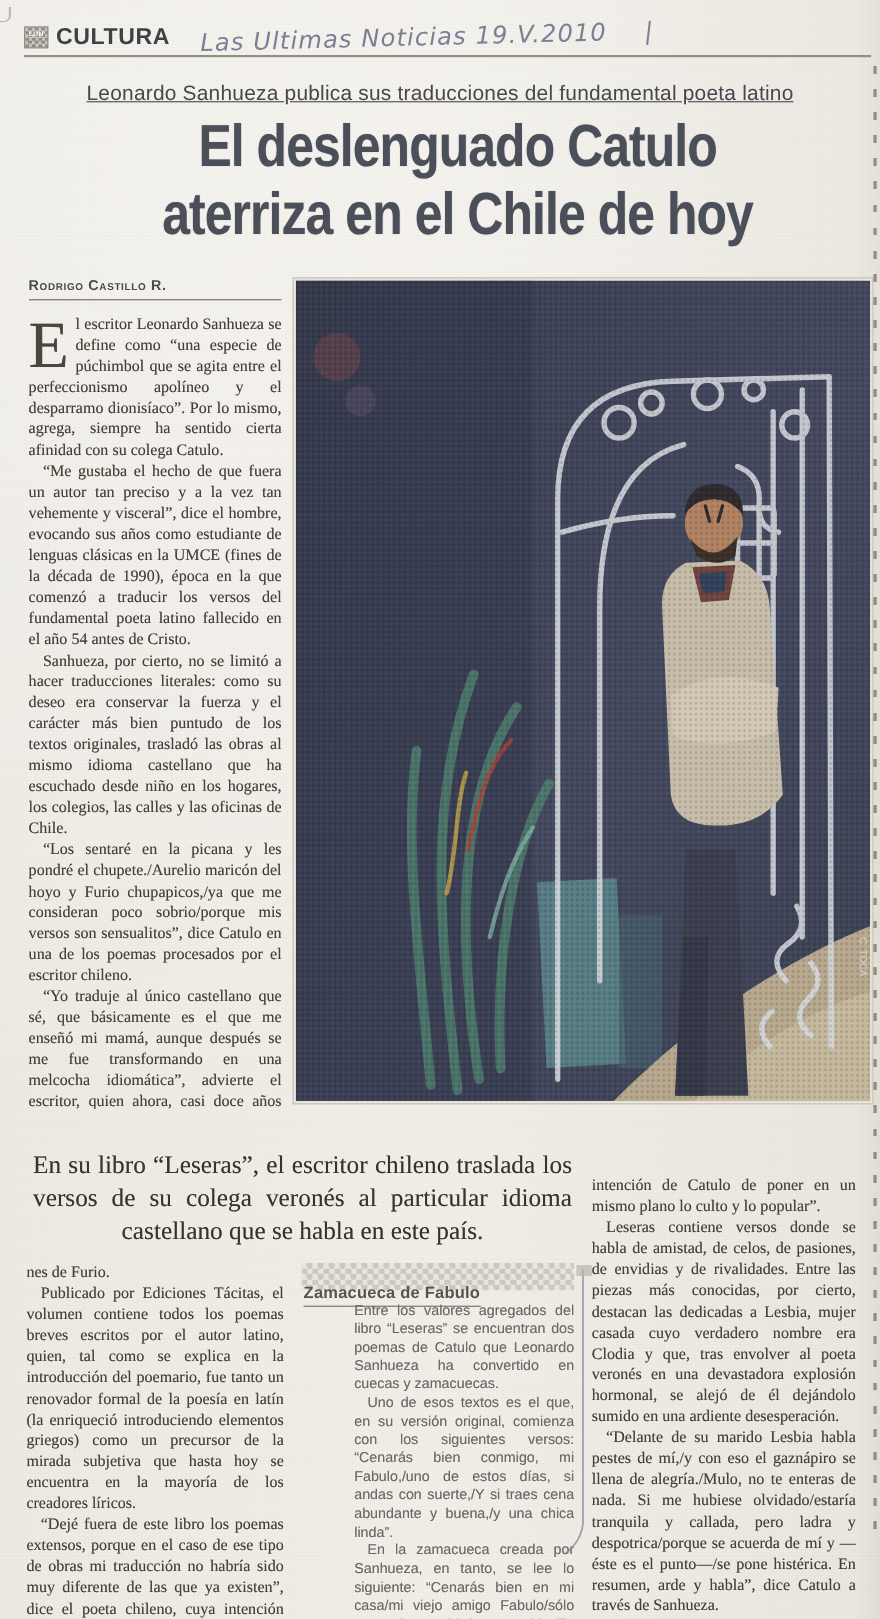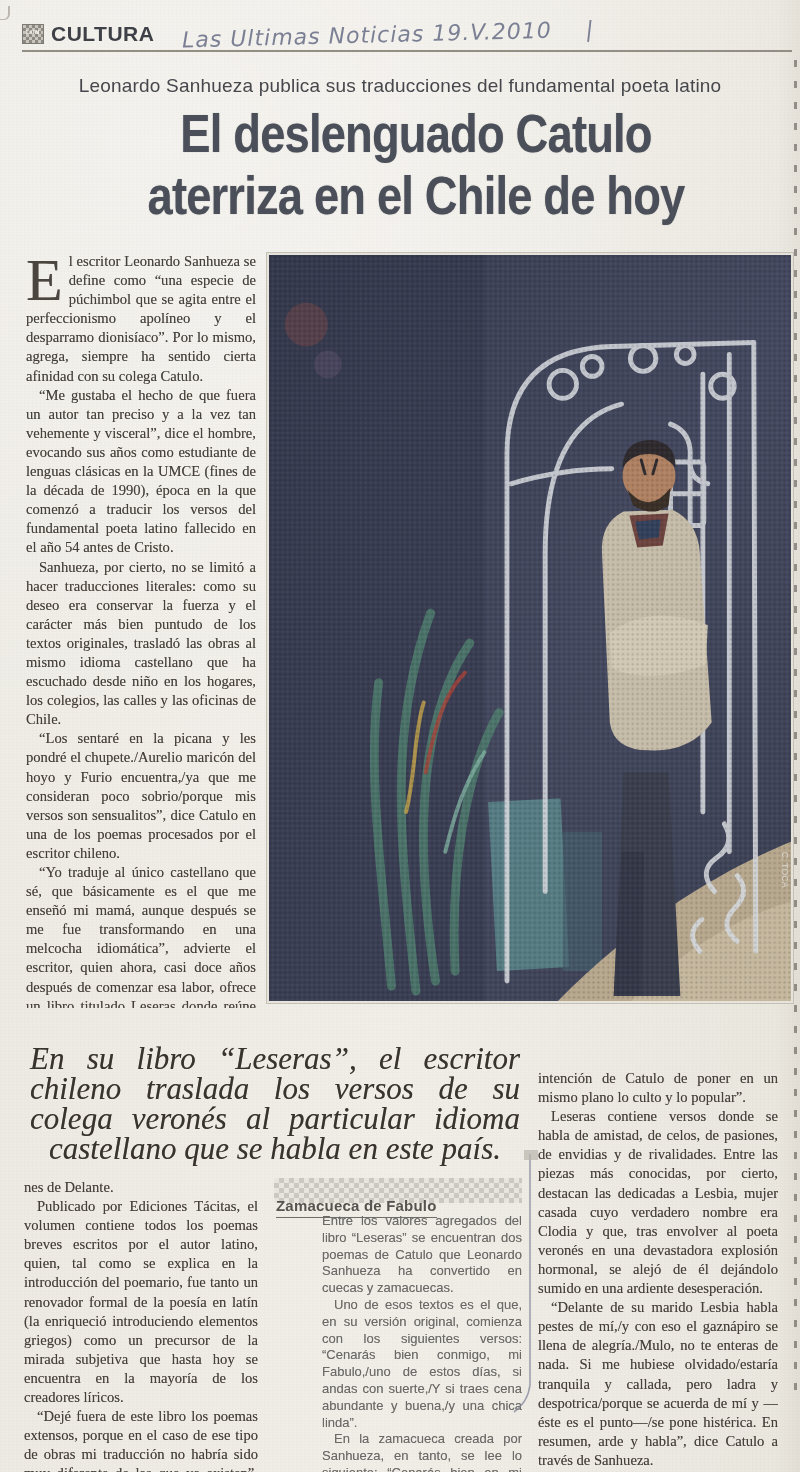--- a/index.html
+++ b/index.html
@@ -24,21 +24,21 @@
   .logo { width:22px; height:20px; margin-right:7px; background:
       repeating-conic-gradient(#8d8a84 0 25%, #c9c6bf 0 50%) 0 0/6px 6px; border:1px solid #7d7a74;
       color:#fffdf8; font:bold 6px/8px "Liberation Sans", sans-serif; text-align:center; padding-top:3px; letter-spacing:.5px;}
   .brand { font:bold 21px/22px "Liberation Sans", sans-serif; color:#3d4046; letter-spacing:.5px; }
   .handwrite { margin-left:28px; font-family:"DejaVu Sans", sans-serif; font-style:italic;
     font-size:22px; color:#7b8095; transform:rotate(-1.5deg); letter-spacing:1px; white-space:nowrap; }
   .handwrite .tick { display:inline-block; margin-left:26px; transform:rotate(8deg); }
 
   
   .kicker { position:absolute; top:74px; left:0; width:100%; text-align:center;
-    font:19px/24px "Liberation Sans", sans-serif; color:#45474c; letter-spacing:.2px; }
+    font:19px/24px "Liberation Sans", sans-serif; color:#45474c; letter-spacing:.2px;text-decoration:underline; }
   .headline { position:absolute; top:102px; left:16px; width:100%; text-align:center;
     font-family:"Liberation Sans", sans-serif; font-weight:bold; color:#4a4f59; }
   .headline .hline { display:block; font-size:54px; line-height:62px; letter-spacing:-1px;
     transform:scaleX(.84); transform-origin:center; text-shadow:0 0 1px rgba(74,79,89,.5); }
 
   
   .top-section { position:absolute; top:252px; left:26px; right:6px; height:756px; display:flex; gap:10px; }
   .colA { width:230px; height:100%; overflow:hidden; }
   .byline { font:bold 13px/16px "Liberation Sans", sans-serif; font-variant:small-caps;
     color:#4c4a46; letter-spacing:.6px; border-bottom:1.5px solid #6b675f; padding-bottom:4px; margin-bottom:13px; }
@@ -51,23 +51,23 @@
   
   .photo-wrap { flex:1; height:752px; background:#e7e4dc; border:1px solid #c5c1b8; padding:2px; }
   .photo { width:100%; height:100%; display:block; }
 
   .caption { position:absolute; top:1012px; left:266px; right:30px;
     font:11.5px/14px "Liberation Sans", sans-serif; color:#83817c; }
 
   
   .bottom-section { position:absolute; top:1040px; left:24px; right:8px; bottom:0; display:flex; gap:16px; }
   .left-group { width:498px; display:flex; flex-direction:column; }
-  .pullquote { padding:4px 2px 0 6px; font-family:"Liberation Serif", serif; font-size:31px;
+  .pullquote { padding:4px 2px 0 6px; font-family:"Liberation Serif", serif; font-size:23px;
     line-height:30px; color:#37332e; text-align:justify; text-align-last:center;
-    text-shadow:0 0 .5px rgba(70,62,52,.5);font-style:italic; }
+    text-shadow:0 0 .5px rgba(70,62,52,.5); }
   .cols-row { display:flex; gap:16px; margin-top:14px; flex:1; }
   .colB { width:234px; overflow:hidden; }
   .colC { flex:1; overflow:hidden; }
   .colD { width:240px; overflow:hidden; padding-top:2px;margin-top:27px; }
 
   
   .box-head { position:relative; height:25px; margin-bottom:10px;
     background:repeating-conic-gradient(#ccc9c2 0 25%, #e9e6df 0 50%) 0 0/10px 10px; }
   .box-head:after { content:""; position:absolute; right:-52px; top:2px; width:50px; height:20px;
     background:repeating-conic-gradient(#d2cfc8 0 25%, #ece9e2 0 50%) 0 0/10px 10px; opacity:.8; }
@@ -103,25 +103,26 @@
 
   <div class="kicker">Leonardo Sanhueza publica sus traducciones del fundamental poeta latino</div>
 
   <h1 class="headline">
     <span class="hline">El deslenguado Catulo</span>
     <span class="hline">aterriza en el Chile de hoy</span>
   </h1>
 
   <div class="top-section">
     <div class="colA">
+      <div class="byline">Rodrigo Castillo R.</div>
       <div class="body">
         <p><span class="dropcap">E</span><span>l escritor Leonardo Sanhueza se define como “una especie de púchimbol que se agita entre el perfeccionismo apolíneo y el desparramo dionisíaco”. Por lo mismo, agrega, siempre ha sentido cierta afinidad con su colega Catulo.</span></p>
         <p>“Me gustaba el hecho de que fuera un autor tan preciso y a la vez tan vehemente y visceral”, dice el hombre, evocando sus años como estudiante de lenguas clásicas en la UMCE (fines de la década de 1990), época en la que comenzó a traducir los versos del fundamental poeta latino fallecido en el año 54 antes de Cristo.</p>
         <p>Sanhueza, por cierto, no se limitó a hacer traducciones literales: como su deseo era conservar la fuerza y el carácter más bien puntudo de los textos originales, trasladó las obras al mismo idioma castellano que ha escuchado desde niño en los hogares, los colegios, las calles y las oficinas de Chile.</p>
-        <p>“Los sentaré en la picana y les pondré el chupete./Aurelio maricón del hoyo y Furio encuentra,/ya que me consideran poco sobrio/porque mis versos son sensualitos”, dice Catulo en una de los poemas procesados por el escritor chileno.</p>
+        <p>“Los sentaré en la picana y les pondré el chupete./Aurelio maricón del hoyo y Furio chupapicos,/ya que me consideran poco sobrio/porque mis versos son sensualitos”, dice Catulo en una de los poemas procesados por el escritor chileno.</p>
         <p>“Yo traduje al único castellano que sé, que básicamente es el que me enseñó mi mamá, aunque después se me fue transformando en una melcocha idiomática”, advierte el escritor, quien ahora, casi doce años después de comenzar esa labor, ofrece un libro titulado Leseras donde reúne buena parte de sus versio-</p>
       </div>
     </div>
 
     <div class="photo-wrap">
       <svg class="photo" viewBox="0 0 533 750" preserveAspectRatio="none">
         <defs>
           <pattern id="dots" width="5" height="5" patternUnits="userSpaceOnUse">
             <circle cx="1.4" cy="1.4" r="1.1" fill="rgba(0,0,0,0.16)"></circle>
             <circle cx="3.8" cy="3.8" r="0.9" fill="rgba(255,255,255,0.07)"></circle>
@@ -193,21 +194,21 @@
       </svg>
     </div>
   </div>
 
 
   <div class="bottom-section">
     <div class="left-group">
       <div class="pullquote">En su libro “Leseras”, el escritor chileno traslada los versos de su colega veronés al particular idioma castellano que se habla en este país.</div>
       <div class="cols-row">
         <div class="colB body">
-          <p>nes de Delante.</p>
+          <p>nes de Furio.</p>
           <p>Publicado por Ediciones Tácitas, el volumen contiene todos los poemas breves escritos por el autor latino, quien, tal como se explica en la introducción del poemario, fue tanto un renovador formal de la poesía en latín (la enriqueció introduciendo elementos griegos) como un precursor de la mirada subjetiva que hasta hoy se encuentra en la mayoría de los creadores líricos.</p>
           <p>“Dejé fuera de este libro los poemas extensos, porque en el caso de ese tipo de obras mi traducción no habría sido muy diferente de las que ya existen”, dice el poeta chileno, cuya intención fue, según agrega, “traducir la</p>
         </div>
         <div class="colC">
           <div class="box-head">
             <span class="box-title">Zamacueca de Fabulo</span>
           </div>
           <div class="box-body">
             <p>Entre los valores agregados del libro “Leseras” se encuentran dos poemas de Catulo que Leonardo Sanhueza ha convertido en cuecas y zamacuecas.</p>
             <p>Uno de esos textos es el que, en su versión original, comienza con los siguientes versos: “Cenarás bien conmigo, mi Fabulo,/uno de estos días, si andas con suerte,/Y si traes cena abundante y buena,/y una chica linda”.</p>

